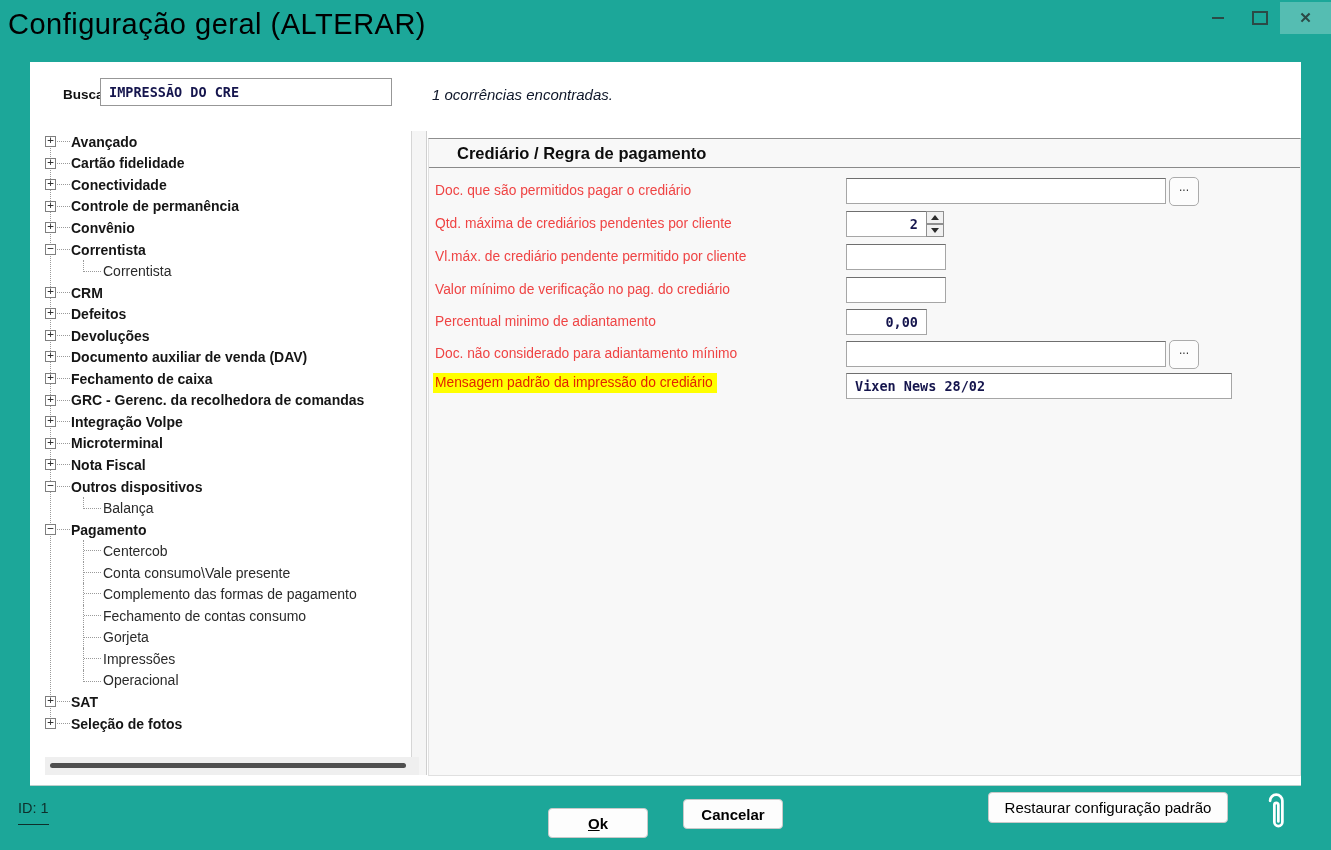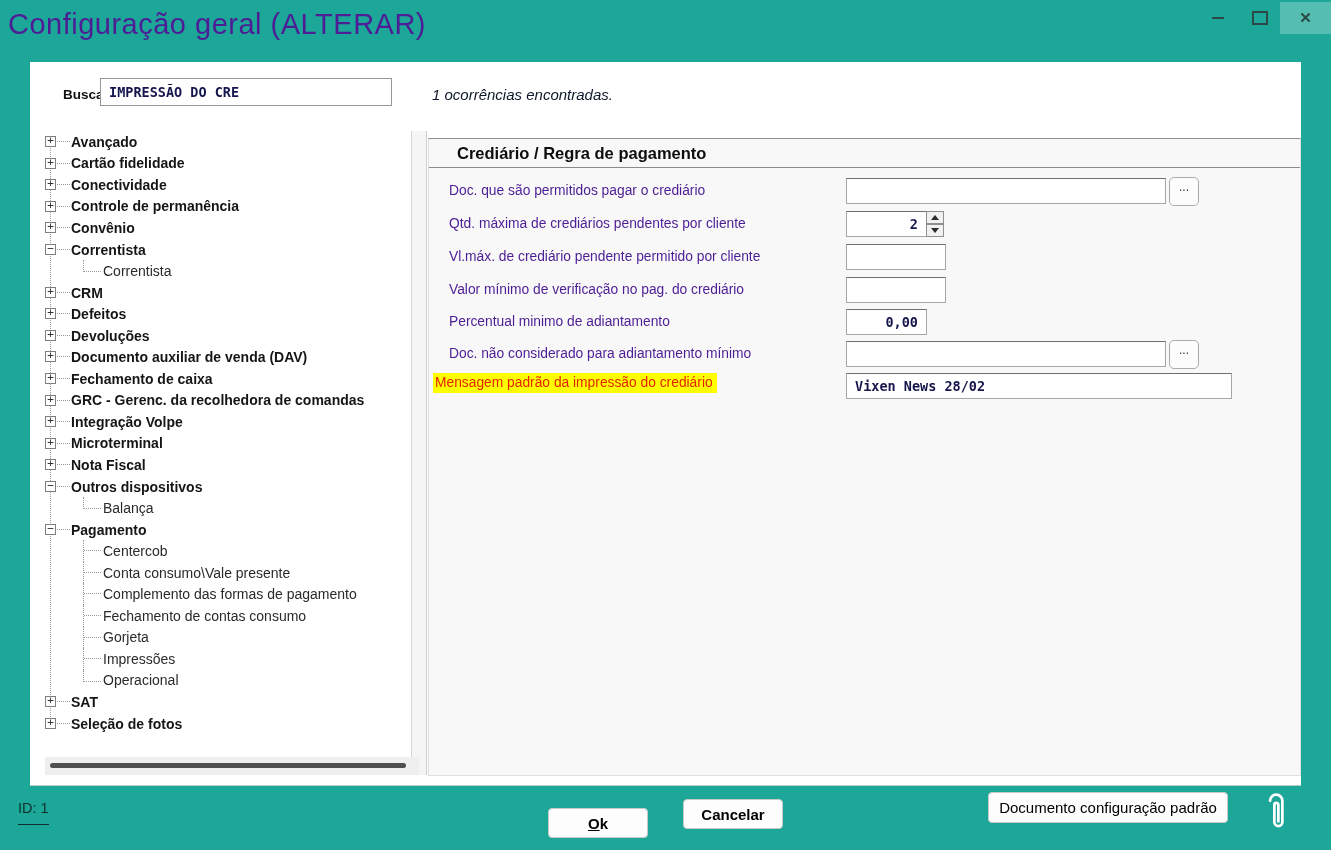--- a/index.html
+++ b/index.html
@@ -2,21 +2,21 @@
 <html><head>
 <meta charset="utf-8">
 <style>
   html,body{margin:0;padding:0;}
   .window{position:relative;width:1331px;height:850px;background:#1CA799;
     font-family:"Liberation Sans",sans-serif;overflow:hidden;}
 
   
   .titlebar{position:absolute;left:0;top:0;width:100%;height:62px;}
   .title{position:absolute;left:8px;top:8px;font-size:29px;font-weight:300;
-    color:#4c1d95;letter-spacing:.5px;}
+    color:#000000;letter-spacing:.5px;}
   .winbtn{position:absolute;top:2px;height:32px;display:flex;align-items:center;
     justify-content:center;color:#2b4a46;cursor:default;}
   .btn-min{left:1198px;width:40px;}
   .btn-max{left:1240px;width:40px;}
   .btn-close{left:1280px;width:51px;background:rgba(255,255,255,.25);}
   .dash{width:12px;height:2px;background:#2b4a46;}
   .sq{width:12px;height:10px;border:2px solid #2b4a46;background:transparent;}
   .xglyph{font-size:15px;font-weight:bold;}
 
   
@@ -56,21 +56,21 @@
   .hscroll-thumb{position:absolute;left:5px;top:6px;width:356px;height:5px;background:#4f4f4f;border-radius:3px;}
   .vscroll-strip{position:absolute;left:381px;top:69px;width:16px;height:644px;background:#f5f5f5;
     border-left:1px solid #d6d6d6;border-right:1px solid #cfcfcf;box-sizing:border-box;}
 
   
   .form{position:absolute;left:398px;top:76px;width:873px;height:638px;box-sizing:border-box;
     background:#f8f8f8;border:1px solid #e0e0e0;border-top:1px solid #8e8e8e;}
   .form-header{position:absolute;left:0;top:0;width:100%;height:29px;box-sizing:border-box;
     border-bottom:1px solid #8a8a8a;display:flex;align-items:center;}
   .form-header-text{margin-left:28px;font-size:16.5px;font-weight:bold;color:#0d0d0d;}
-  .f-label{position:absolute;left:20px;font-size:13.8px;color:#4c1d95;white-space:nowrap;}
+  .f-label{position:absolute;left:6px;font-size:13.8px;color:#ef4444;white-space:nowrap;}
   .f-label.hl{background:#ffff00;color:#e32400;padding:2px 4px 3px 2px;left:4px;}
   .inp{position:absolute;left:417px;height:26px;box-sizing:border-box;background:#fff;
     border:1px solid #a6a6a6;border-top-color:#6f6f6f;
     font-family:"DejaVu Sans Mono",monospace;font-weight:bold;font-size:13.5px;color:#15154d;
     padding:0 8px;outline:none;}
   .inp.ra{text-align:right;}
   .browse{position:absolute;width:30px;height:29px;box-sizing:border-box;background:#fcfcfc;
     border:1px solid #ababab;border-radius:5px;font-size:12px;color:#333;line-height:10px;
     text-align:center;padding-top:4px;cursor:default;}
   .spin{position:absolute;left:497px;width:18px;height:26px;display:flex;flex-direction:column;}
@@ -276,21 +276,21 @@
       <input class="inp" style="top: 234px; width: 386px;" type="text" value="Vixen News 28/02">
     </div>
   </div>
 
   <div class="id-link">ID: 1</div>
 
   <div class="fbtn btn-ok">
     <span><span class="accel">O</span><span>k</span></span>
   </div>
   <div class="fbtn btn-cancel">Cancelar</div>
-  <div class="fbtn btn-restore">Documento configuração padrão</div>
+  <div class="fbtn btn-restore">Restaurar configuração padrão</div>
 
   <div class="clip">
     <svg width="32" height="52" viewBox="0 0 26 44">
       <path d="M8 12.5 a5.2 5.2 0 0 1 10.4 0 v18 a3.4 3.4 0 0 1 -6.8 0 V16 a1.7 1.7 0 0 1 3.4 0 v14" fill="none" stroke="#ffffff" stroke-width="2.3" stroke-linecap="round"></path>
     </svg>
   </div>
 
 </div>
 
 </body></html>

